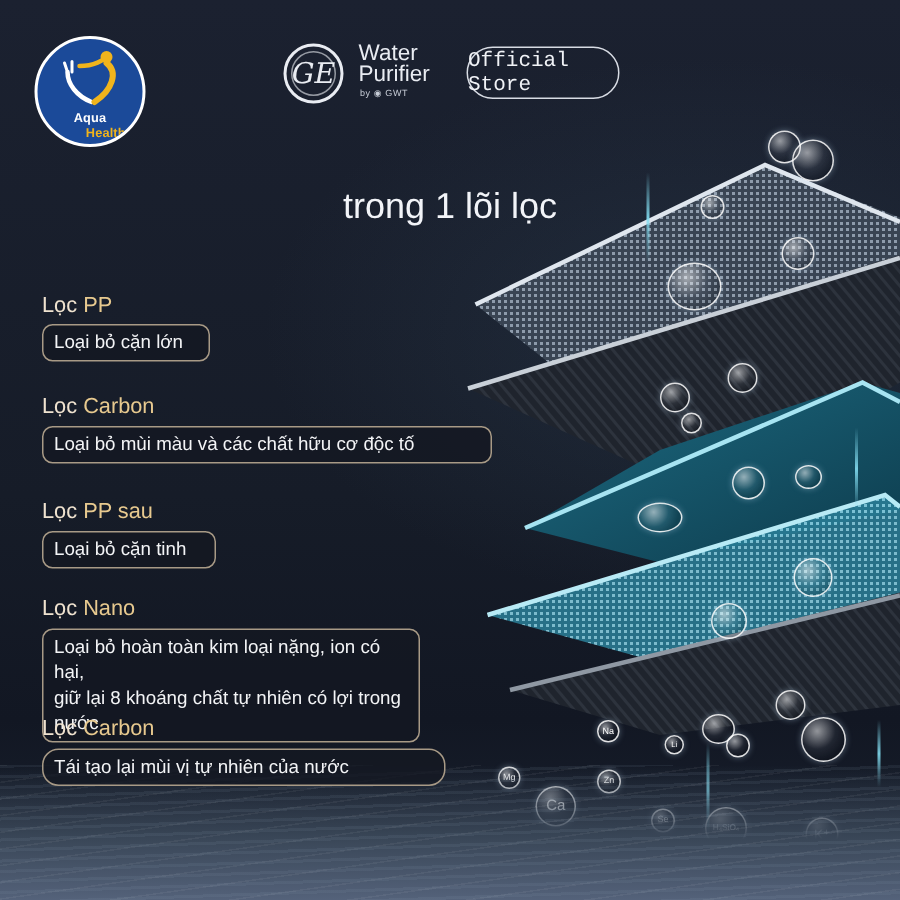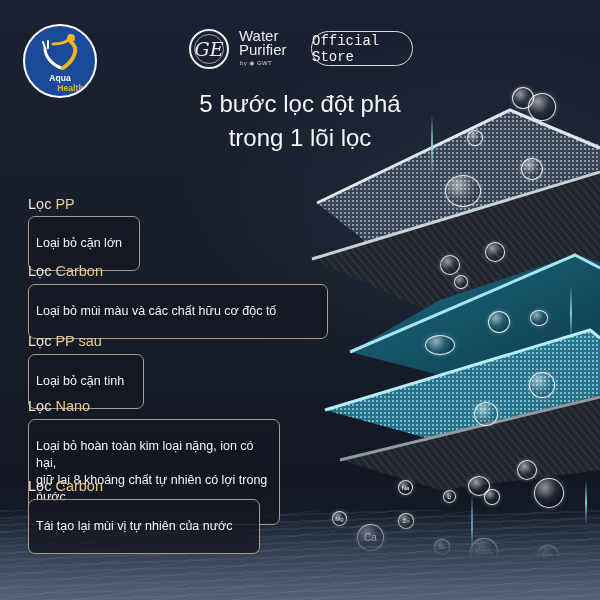--- a/index.html
+++ b/index.html
@@ -50,21 +50,21 @@
   
   .headline { position: absolute; left: 150px; width: 300px; text-align: center; color: #f2f4f8; font-size: 24px; }
   .headline.l1 { top: 90px; }
   .headline.l2 { top: 124px; }
 
   
   .step-title { position: absolute; left: 28px; font-size: 14.5px; color: #efe2cf; }
   .step-title .acc { color: #e7c98f; }
   .step-box {
     position: absolute; left: 28px; border: 1.5px solid #a89a86; border-radius: 7px; background: rgba(20,24,34,0.8);
-    color: #f3f4f6; font-size: 12.5px; line-height: 17px; padding: 18px 7px;
+    color: #f3f4f6; font-size: 12.5px; line-height: 17px; padding: 3px 7px;
   }
 
   
   .layers { position: absolute; left: 0; top: 0; width: 600px; height: 600px; pointer-events: none; }
   .bubble {
     position: absolute; border-radius: 50%; border: 1.4px solid rgba(255,255,255,0.85);
     background: radial-gradient(circle at 35% 30%, rgba(255,255,255,0.55), rgba(255,255,255,0.06) 45%, rgba(0,0,0,0.15) 75%);
     color: #ffffff; display: flex; align-items: center; justify-content: center; font-size: 9px;
     box-shadow: 0 0 4px rgba(200,230,255,0.35);
   }
@@ -160,21 +160,20 @@
   </div>
 
   <div class="ge-badge">GE</div>
   <div class="brand-name">
     <div>Water</div>
     <div>Purifier</div>
   </div>
   <div class="brand-by">by ◉ GWT</div>
   <div class="official-btn">Official Store</div>
 
-  <div class="headline l1">5 bước lọc đột phá</div>
   <div class="headline l2">trong 1 lõi lọc</div>
 
   <div class="step-title" style="top:196px;">
     <span>Lọc </span><span class="acc">PP</span>
   </div>
   <div class="step-box" style="top:216px;width:112px;">Loại bỏ cặn lớn</div>
 
   <div class="step-title" style="top:263px;">
     <span>Lọc </span><span class="acc">Carbon</span>
   </div>
@@ -189,15 +188,15 @@
     <span>Lọc </span><span class="acc">Nano</span>
   </div>
   <div class="step-box" style="top:419px;width:252px;">
     <div>Loại bỏ hoàn toàn kim loại nặng, ion có hại,</div>
     <div>giữ lại 8 khoáng chất tự nhiên có lợi trong nước</div>
   </div>
 
   <div class="step-title" style="top:478px;">
     <span>Lọc </span><span class="acc">Carbon</span>
   </div>
-  <div class="step-box" style="top:499px;width:232px;">Tái tạo lại mùi vị tự nhiên của nước</div>
+  <div class="step-box" style="top:499px;width:269px;border-radius:11px;">Tái tạo lại mùi vị tự nhiên của nước</div>
 
 </div>
 
 </body></html>

